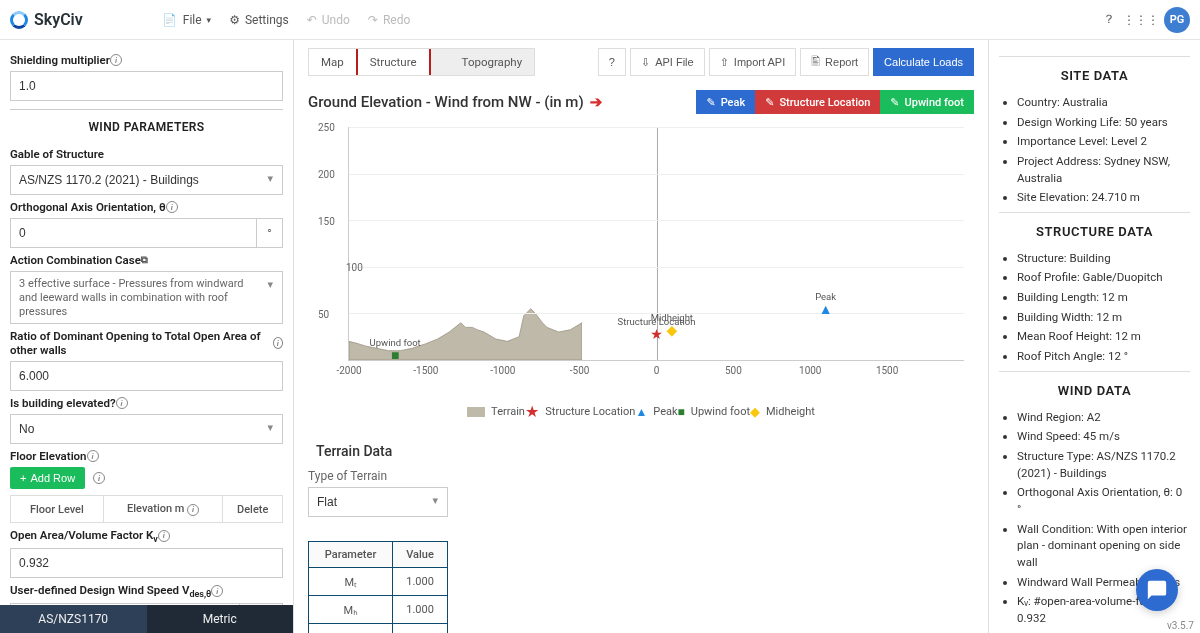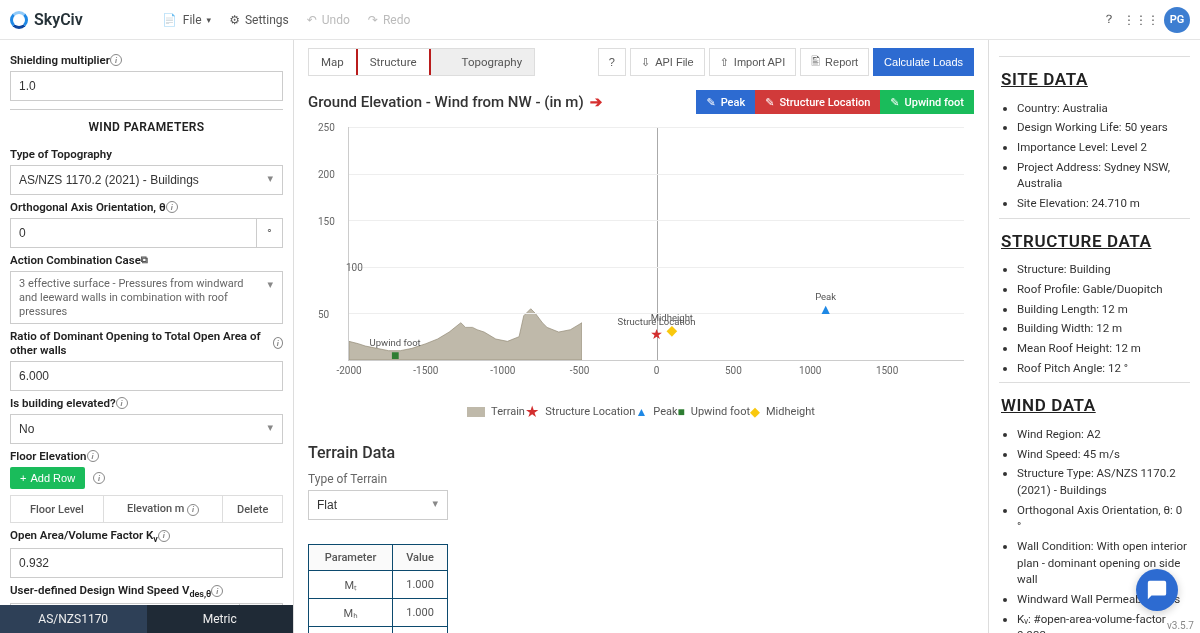--- a/index.html
+++ b/index.html
@@ -68,30 +68,30 @@
 .ylabel { position: absolute; left: 10px; font-size: 10px; color: #666; transform: translateY(-50%); }
 .xlabel { position: absolute; bottom: -16px; font-size: 10px; color: #666; transform: translateX(-50%); }
 .terrain-path { position: absolute; left: 0; right: 0; bottom: 0; height: 100%; }
 .center-line { position: absolute; top: 0; bottom: 0; border-left: 1px solid #aaa; }
 .marker { position: absolute; font-size: 14px; transform: translate(-50%, -50%); }
 .marker-label { position: absolute; font-size: 9.5px; color: #555; transform: translate(-50%, -100%); white-space: nowrap; }
 .chart-legend { display: flex; justify-content: center; font-size: 11px; color: #555; margin-top: 20px; padding-bottom: 6px; }
 .leg-item { display: flex; align-items: center; gap: 6px; }
 .leg-sw { width: 18px; height: 10px; }
 
-.section-h { font-size: 16px; font-weight: 500; margin: 16px 0 10px; color: #333; }
+.section-h { font-size: 14px; font-weight: 500; margin: 16px 8px 10px; color: #333; }
 .tt-label { font-size: 12px; color: #666; margin-bottom: 4px; }
 .tt-select-wrap { width: 140px; position: relative; }
 .param-table { border: 1px solid #ddd; border-collapse: collapse; width: 140px; margin-top: 24px; }
 .param-table th, .param-table td { border: 1px solid #0c4a6e; padding: 6px 8px; font-size: 11px; text-align: center; color: #555; }
 .param-table th { font-weight: 500; background: #fafafa; }
 
 
 .right-panel { width: 212px; border-left: 1px solid #ddd; padding: 10px 12px; overflow-y: auto; font-size: 11.5px; color: #333; line-height: 1.45; }
-.rp-title { text-align: left; font-size: 17px; font-weight: 600; letter-spacing: 0.6px; padding: 4px 0 8px; color: #212121; text-decoration: underline; }
+.rp-title { text-align: center; font-size: 13px; font-weight: 600; letter-spacing: 0.6px; padding: 4px 0 8px; color: #212121; }
 .rp-sep { border: 0; border-top: 1px solid #ddd; margin: 6px -2px 6px; }
 .rp-ul { list-style: disc; padding-left: 16px; }
 .rp-ul li { margin-bottom: 3px; }
 
 
 .chat-btn { position: fixed; right: 22px; bottom: 22px; width: 42px; height: 42px; border-radius: 50%; background: #2d6bd1; color: #fff; display: flex; align-items: center; justify-content: center; font-size: 20px; cursor: pointer; box-shadow: 0 2px 8px rgba(0,0,0,0.2); }
 .version { position: fixed; right: 6px; bottom: 2px; font-size: 10px; color: #888; }
 </style>
 </head>
 <body>
@@ -132,21 +132,21 @@
   <div class="left-panel">
     <div class="lp-body">
       <div class="field-label">
         <span>Shielding multiplier</span>
         <span class="info-icon">i</span>
       </div>
       <input class="text-input" value="1.0" style="">
 
       <div class="section-title">WIND PARAMETERS</div>
 
-      <div class="field-label">Type of Topography</div>
+      <div class="field-label">Gable of Structure</div>
       <div class="select-wrap">
         <input class="select-input" readonly="" value="AS/NZS 1170.2 (2021) - Buildings" style="">
       </div>
 
       <div class="field-label">
         <span>Orthogonal Axis Orientation, θ</span>
         <span class="info-icon">i</span>
       </div>
       <div class="input-group">
         <input class="text-input" value="0" style="">

